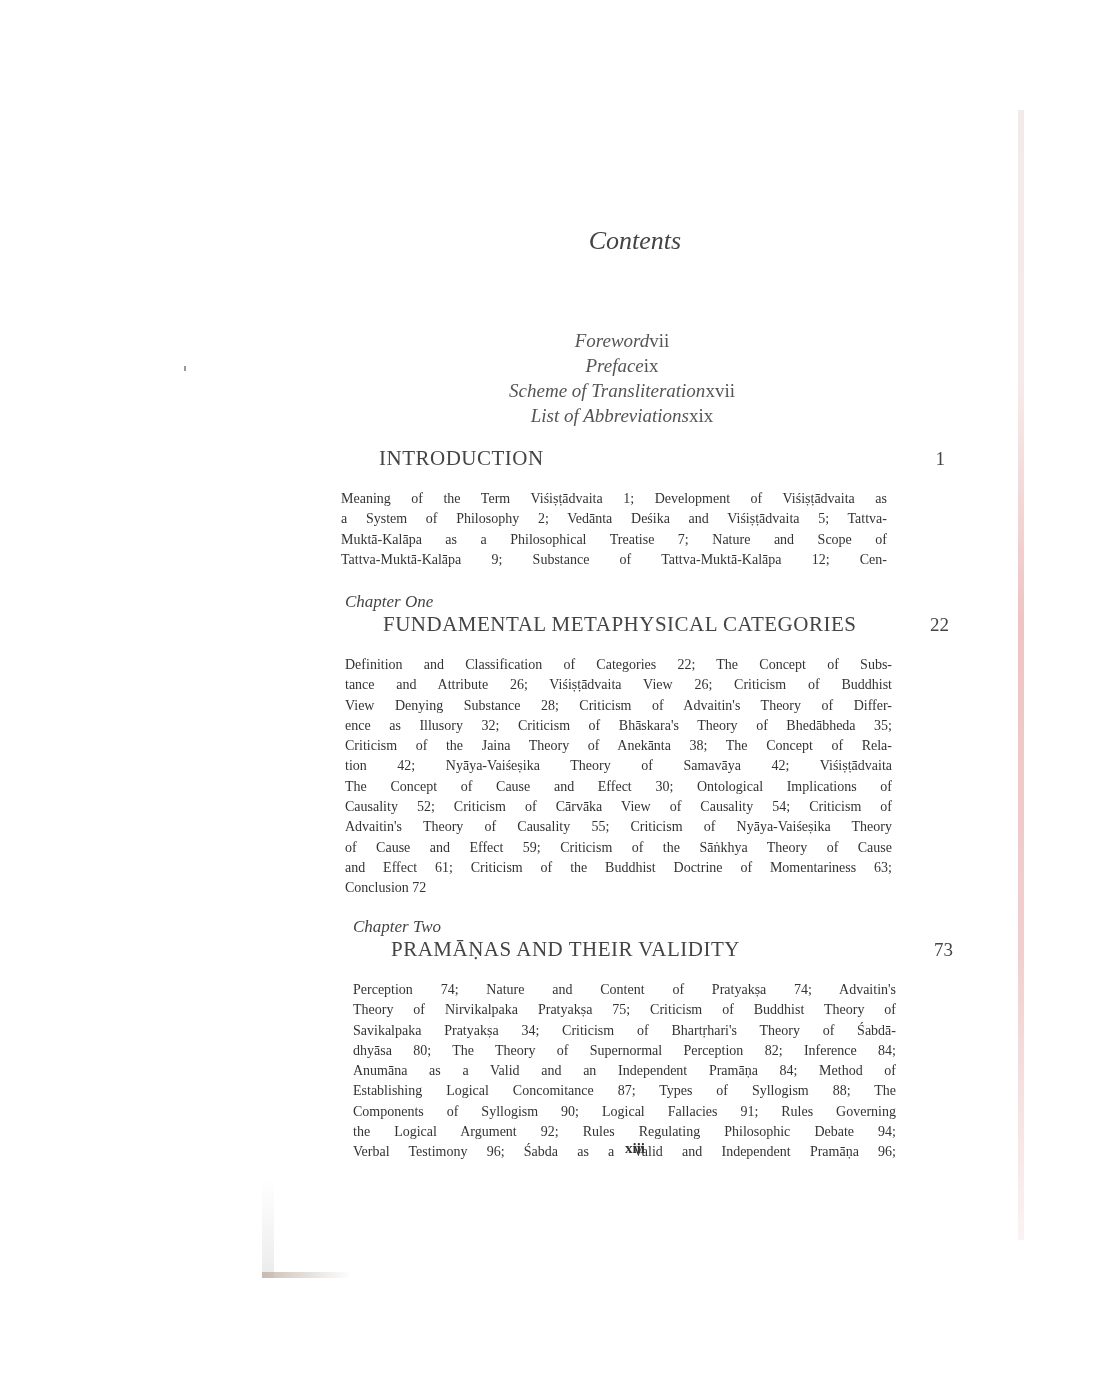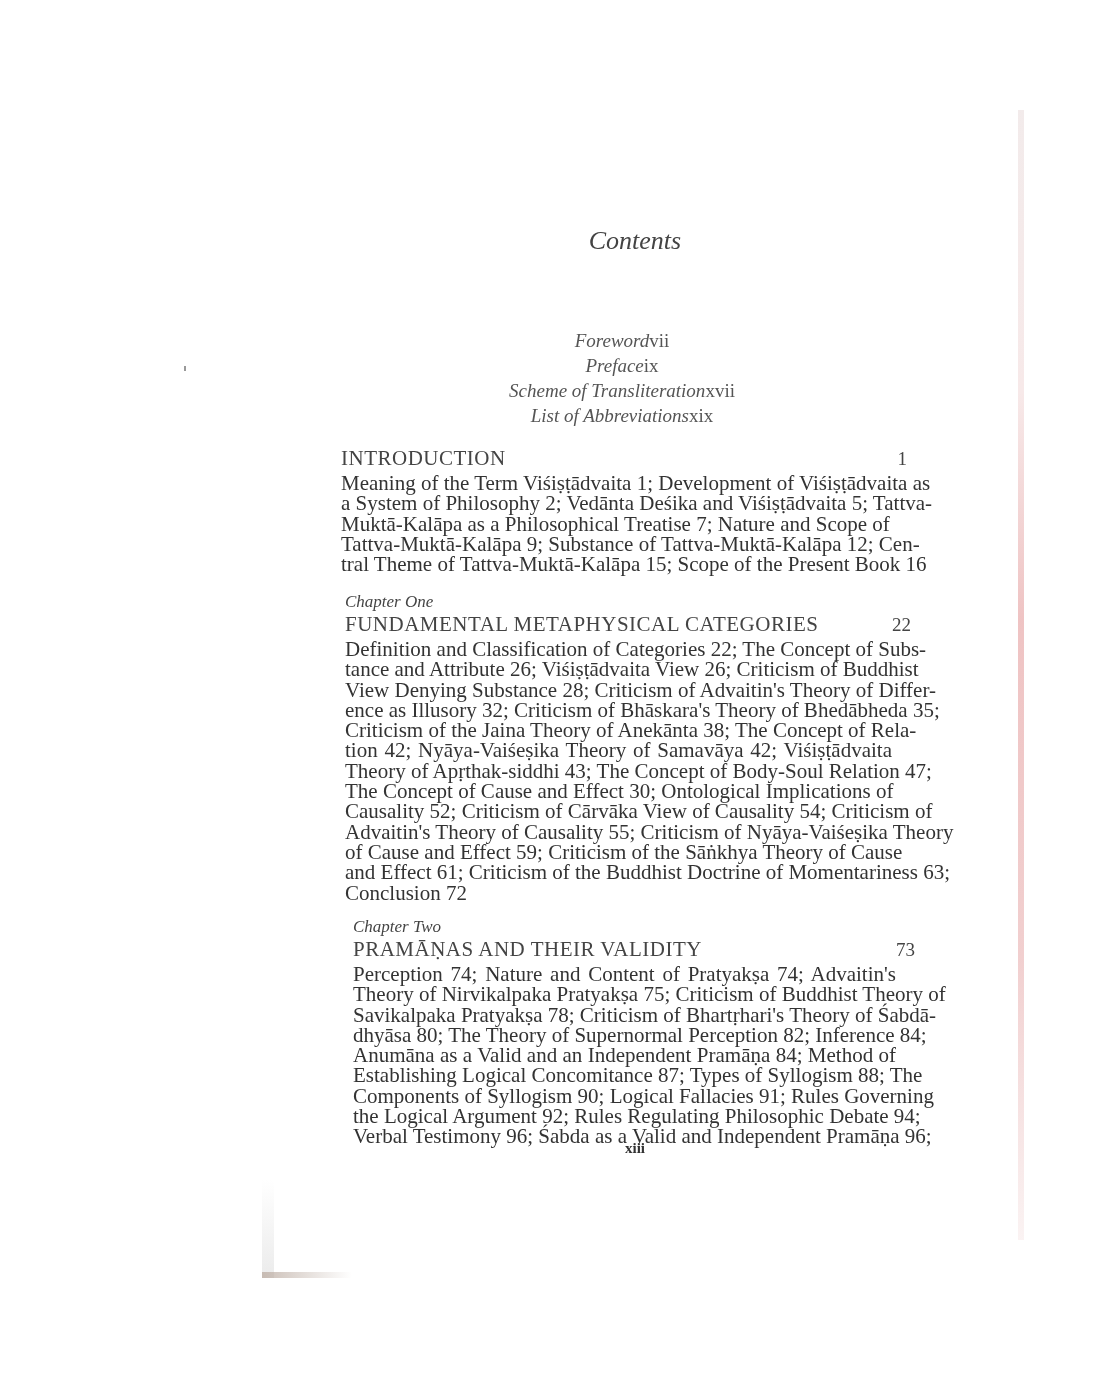--- a/index.html
+++ b/index.html
@@ -26,27 +26,27 @@
   .title {
     position: absolute; left: 0; width: 1270px; top: 226px; text-align: center;
     font-style: italic; font-size: 26px; color: #444;
   }
   .front { position: absolute; left: 336px; top: 330px; width: 572px; }
   .front-row { display: flex; justify-content: center; height: 25px; align-items: baseline; }
   .front-row .lbl { font-style: italic; font-size: 19px; color: #555; }
   .front-row .pg { font-size: 19px; color: #555; }
 
   .section { position: absolute; }
-  .sec-head { display: flex; justify-content: space-between; align-items: baseline; }
+  .sec-head { display: flex; justify-content: space-between; align-items: baseline; margin-left: 38px; }
   .sec-title { font-size: 21px; letter-spacing: 0.5px; color: #444; }
   .sec-page { font-size: 19px; color: #444; }
   .chapter-label { font-style: italic; font-size: 17px; color: #444; margin-bottom: 0px; }
   .body-text {
-    font-size: 21px; line-height: 20.3px; text-align: justify; color: #333;
-    margin-top: 2px;
+    font-size: 14px; line-height: 20.3px; text-align: justify; color: #333;
+    margin-top: 18px;
   }
   .body-text .line { display: block; text-align-last: justify; white-space: nowrap; }
   .body-text .line.last { text-align-last: left; }
   .folio { position: absolute; left: 0; width: 1270px; text-align: center; top: 1140px; font-size: 15px; font-weight: bold; color: #333; }
 </style>
 </head>
 <body>
 
 <div class="edge-strip"></div>
 <div class="corner-shadow"></div>
@@ -77,57 +77,55 @@
 <div class="section" style="left:341px; top:446px; width:546px;">
   <div class="sec-head" style="width:566px;">
     <span class="sec-title">INTRODUCTION</span>
     <span class="sec-page">1</span>
   </div>
   <div class="body-text">
     <span class="line">Meaning of the Term Viśiṣṭādvaita  1; Development of Viśiṣṭādvaita as</span>
     <span class="line">a System of Philosophy  2; Vedānta Deśika and Viśiṣṭādvaita 5; Tattva-</span>
     <span class="line">Muktā-Kalāpa as a Philosophical Treatise 7; Nature and Scope of</span>
     <span class="line">Tattva-Muktā-Kalāpa  9; Substance of Tattva-Muktā-Kalāpa  12; Cen-</span>
-    <span class="line last">tral Theme of Tattva-Muktā-Kalāpa  15; Scope of the Present Book  16</span>
   </div>
 </div>
 
 <div class="section" style="left:345px; top:592px; width:547px;">
   <div class="chapter-label">Chapter One</div>
   <div class="sec-head" style="width:566px;">
     <span class="sec-title">FUNDAMENTAL METAPHYSICAL CATEGORIES</span>
     <span class="sec-page">22</span>
   </div>
   <div class="body-text">
     <span class="line">Definition and Classification of Categories  22; The Concept of Subs-</span>
     <span class="line">tance and Attribute  26; Viśiṣṭādvaita View  26; Criticism of Buddhist</span>
     <span class="line">View Denying Substance  28; Criticism of Advaitin's Theory of Differ-</span>
     <span class="line">ence as Illusory  32; Criticism of Bhāskara's Theory of Bhedābheda  35;</span>
     <span class="line">Criticism of the Jaina Theory of Anekānta  38; The Concept of Rela-</span>
     <span class="line">tion 42; Nyāya-Vaiśeṣika Theory of Samavāya 42; Viśiṣṭādvaita</span>
-    <span class="line">Theory of Apṛthak-siddhi  43; The Concept of Body-Soul Relation  47;</span>
     <span class="line">The Concept of Cause and Effect  30; Ontological Implications of</span>
     <span class="line">Causality  52; Criticism of Cārvāka View of Causality  54; Criticism of</span>
     <span class="line">Advaitin's Theory of Causality  55; Criticism of Nyāya-Vaiśeṣika Theory</span>
     <span class="line">of Cause and Effect  59; Criticism of the Sāṅkhya Theory of Cause</span>
     <span class="line">and Effect  61; Criticism of the Buddhist Doctrine of Momentariness 63;</span>
     <span class="line last">Conclusion  72</span>
   </div>
 </div>
 
 <div class="section" style="left:353px; top:917px; width:543px;">
   <div class="chapter-label">Chapter Two</div>
   <div class="sec-head" style="width:562px;">
     <span class="sec-title">PRAMĀṆAS AND THEIR VALIDITY</span>
     <span class="sec-page">73</span>
   </div>
   <div class="body-text">
     <span class="line">Perception 74; Nature and Content of Pratyakṣa 74; Advaitin's</span>
     <span class="line">Theory of Nirvikalpaka Pratyakṣa  75; Criticism of Buddhist Theory of</span>
-    <span class="line">Savikalpaka Pratyakṣa  78; Criticism of Bhartṛhari's Theory of Śabdā-</span>
+    <span class="line">Savikalpaka Pratyakṣa  34; Criticism of Bhartṛhari's Theory of Śabdā-</span>
     <span class="line">dhyāsa  80; The Theory of Supernormal Perception  82; Inference 84;</span>
     <span class="line">Anumāna as a Valid and an Independent Pramāṇa  84; Method of</span>
     <span class="line">Establishing Logical Concomitance  87; Types of Syllogism  88; The</span>
     <span class="line">Components of Syllogism  90; Logical Fallacies  91; Rules Governing</span>
     <span class="line">the Logical Argument  92; Rules Regulating Philosophic Debate  94;</span>
     <span class="line">Verbal Testimony  96; Śabda as a Valid and Independent Pramāṇa 96;</span>
   </div>
 </div>
 
 <div class="folio">xiii</div>

